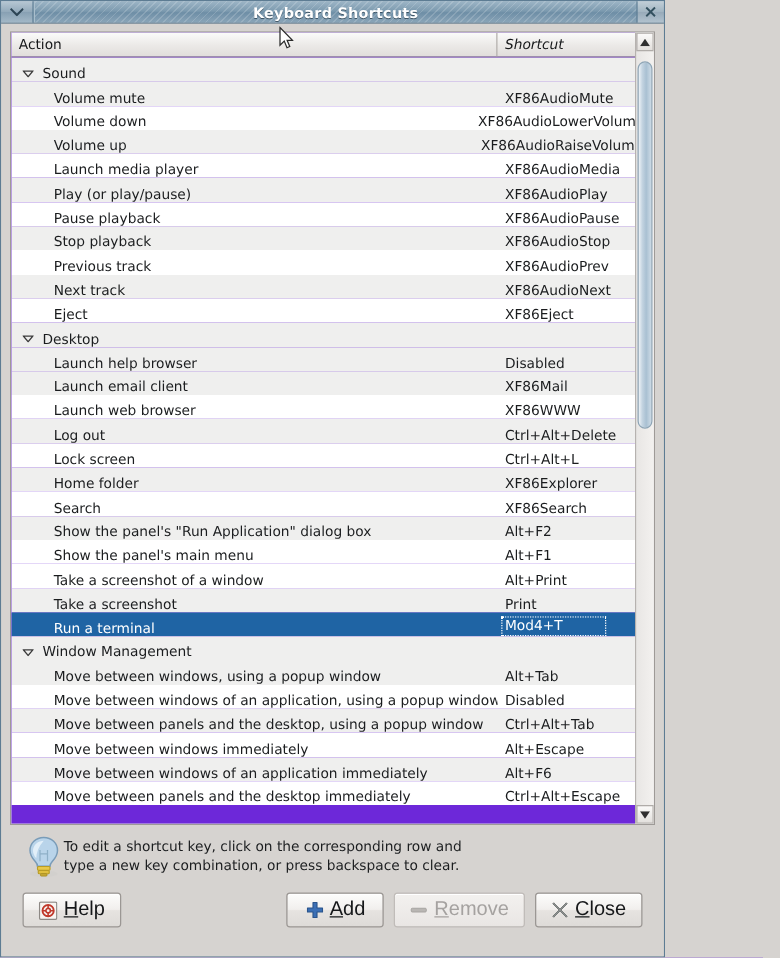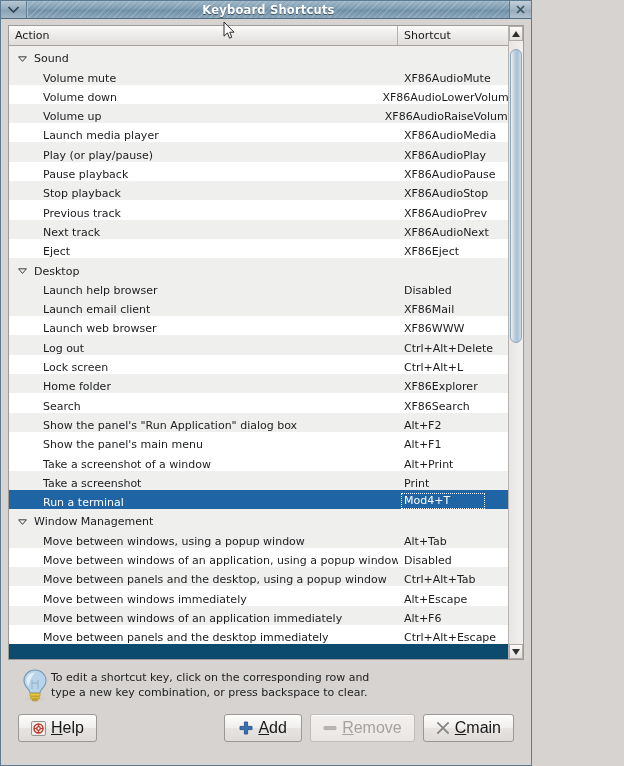--- a/index.html
+++ b/index.html
@@ -73,40 +73,40 @@
     display: flex;
     background: #ffffff;
     border: 1px solid #9e9a97;
     position: relative;
     overflow: hidden;
   }
   .tree {
     flex: 1 1 auto;
     display: flex; flex-direction: column;
     overflow: hidden;
-    background: #0c4a6e;
+    background: #6d28d9;
     position: relative;
   }
   
   .thead {
     display: flex;
     height: 20px;
     flex: 0 0 20px;
     background: linear-gradient(to bottom, #fbfbfa 0%, #ebe9e7 55%, #e1dedb 100%);
     border-bottom: 1px solid #a5a19e;
   }
   .th {
     display: flex; align-items: center;
     padding-left: 6px;
     font-size: 11px;
     color: #16181a;
     cursor: pointer;
   }
   .th.action { width: 389px; border-right: 1px solid #b3afac; }
-  .th.shortcut { flex: 1 1 auto; }
+  .th.shortcut { flex: 1 1 auto; font-style: italic; }
   .rows {
     flex: 1 1 auto;
     overflow: hidden;
     position: relative;
   }
   .row {
     display: flex;
     height: 19.3px;
     align-items: flex-end;
     font-size: 11px;
@@ -607,21 +607,21 @@
         </span>
         <span><u>R</u><span>emove</span></span>
       </button>
 
       <button class="btn">
         <span class="glyph">
           <svg width="14" height="14" viewBox="0 0 14 14">
             <path d="M2 1.2 L7 6.2 L12 1.2 L12.8 2 L7.8 7 L12.8 12 L12 12.8 L7 7.8 L2 12.8 L1.2 12 L6.2 7 L1.2 2 Z" fill="#8c908f" stroke="#6f7472" stroke-width="0.7" stroke-linejoin="round"></path>
           </svg>
         </span>
-        <span><u>C</u><span>main</span></span>
+        <span><u>C</u><span>lose</span></span>
       </button>
     </div>
   </div>
 
   <svg class="cursor" viewBox="0 0 12 19">
     <path d="M1 1 L1 15.2 L4.4 11.9 L6.6 17.2 L8.8 16.2 L6.7 11.2 L11 11.2 Z" fill="#ffffff" stroke="#2b2b2b" stroke-width="1"></path>
   </svg>
 </div>
 
 </body></html>

